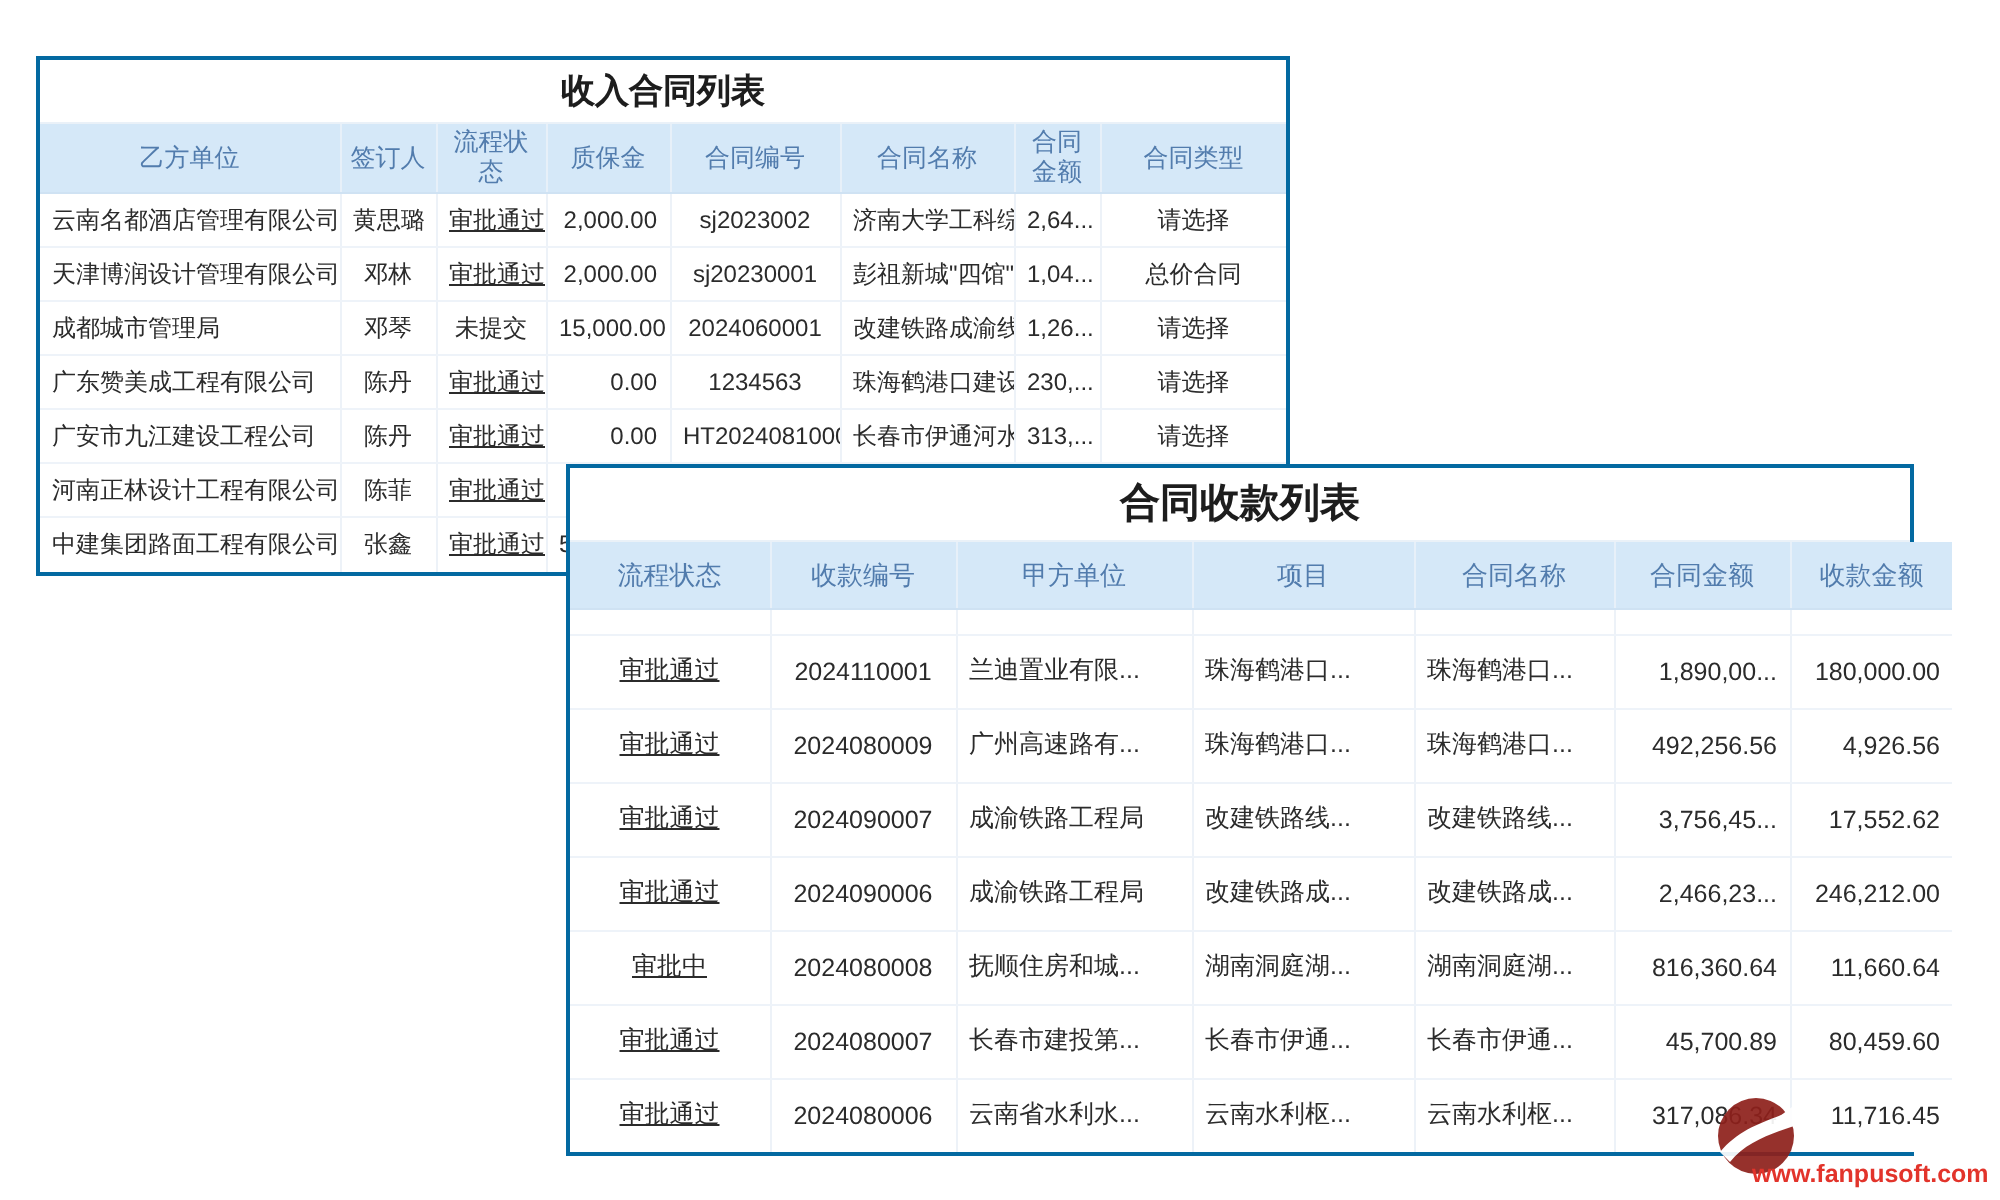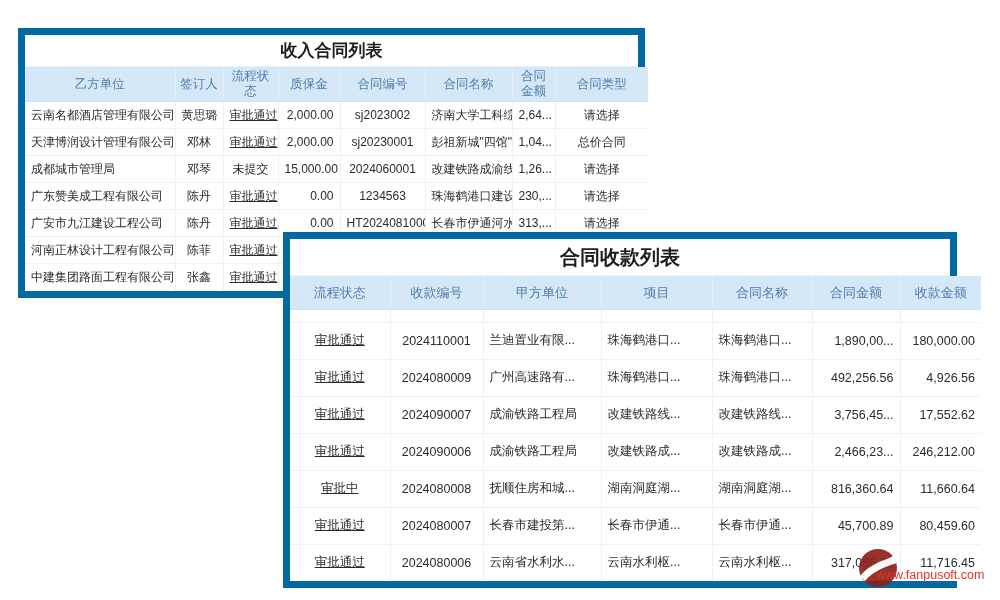--- a/index.html
+++ b/index.html
@@ -1,18 +1,18 @@
 <!DOCTYPE html>
 <html><head>
 <meta charset="utf-8">
 <style>
   * { margin:0; padding:0; box-sizing:border-box; }
   html,body { width:1000px; height:600px; background:#ffffff; overflow:hidden;
               font-family:"Liberation Sans","DejaVu Sans",sans-serif; }
-  .window { position:absolute; background:#737373; border:7px solid #0369a1; }
+  .window { position:absolute; background:#737373; border:2px solid #0369a1; }
   #win1 { left:18px; top:28px; width:627px; z-index:1; }
   #win2 { left:283px; top:232px; width:674px; z-index:2; }
 
   .win-title { background:#ffffff; text-align:center; font-weight:bold; color:#1d1d1d;
                border-bottom:1px solid #eaf1f8; }
   #win1 .win-title { font-size:17px; line-height:31px; height:32px; }
   #win2 .win-title { font-size:20px; line-height:36px; height:37px; }
 
   table.grid { border-collapse:collapse; table-layout:fixed; width:100%;padding-left:20px; }
   table.grid th {
@@ -38,21 +38,21 @@
   .dark { color:#2b2b2b; }
   .green { color:#1EA055; }
   .orange { color:#EFA02F; }
   .indigo { color:#4343C8; }
   .u { text-decoration:underline; }
 
   #watermark { position:absolute; left:856px; top:548px; width:148px; height:50px; z-index:3; }
   #wm-logo { position:absolute; left:2px; top:0px; width:40px; height:40px; opacity:.92; }
   #wm-brand { position:absolute; left:34px; top:1px; font-size:24px; font-weight:bold;
               color:#9BA1AA; opacity:.92; letter-spacing:1px; white-space:nowrap; }
-  #wm-url { position:absolute; left:20px; top:20px; font-size:12.5px; font-weight:normal;
+  #wm-url { position:absolute; left:20px; top:32px; font-size:12.5px; font-weight:bold;
             color:#E2342B; white-space:nowrap; }
 </style>
 </head>
 <body>
 
 <div class="window" id="win1">
   <div class="win-title">收入合同列表</div>
   <table class="grid">
     <colgroup>
       <col style="width:150px">

